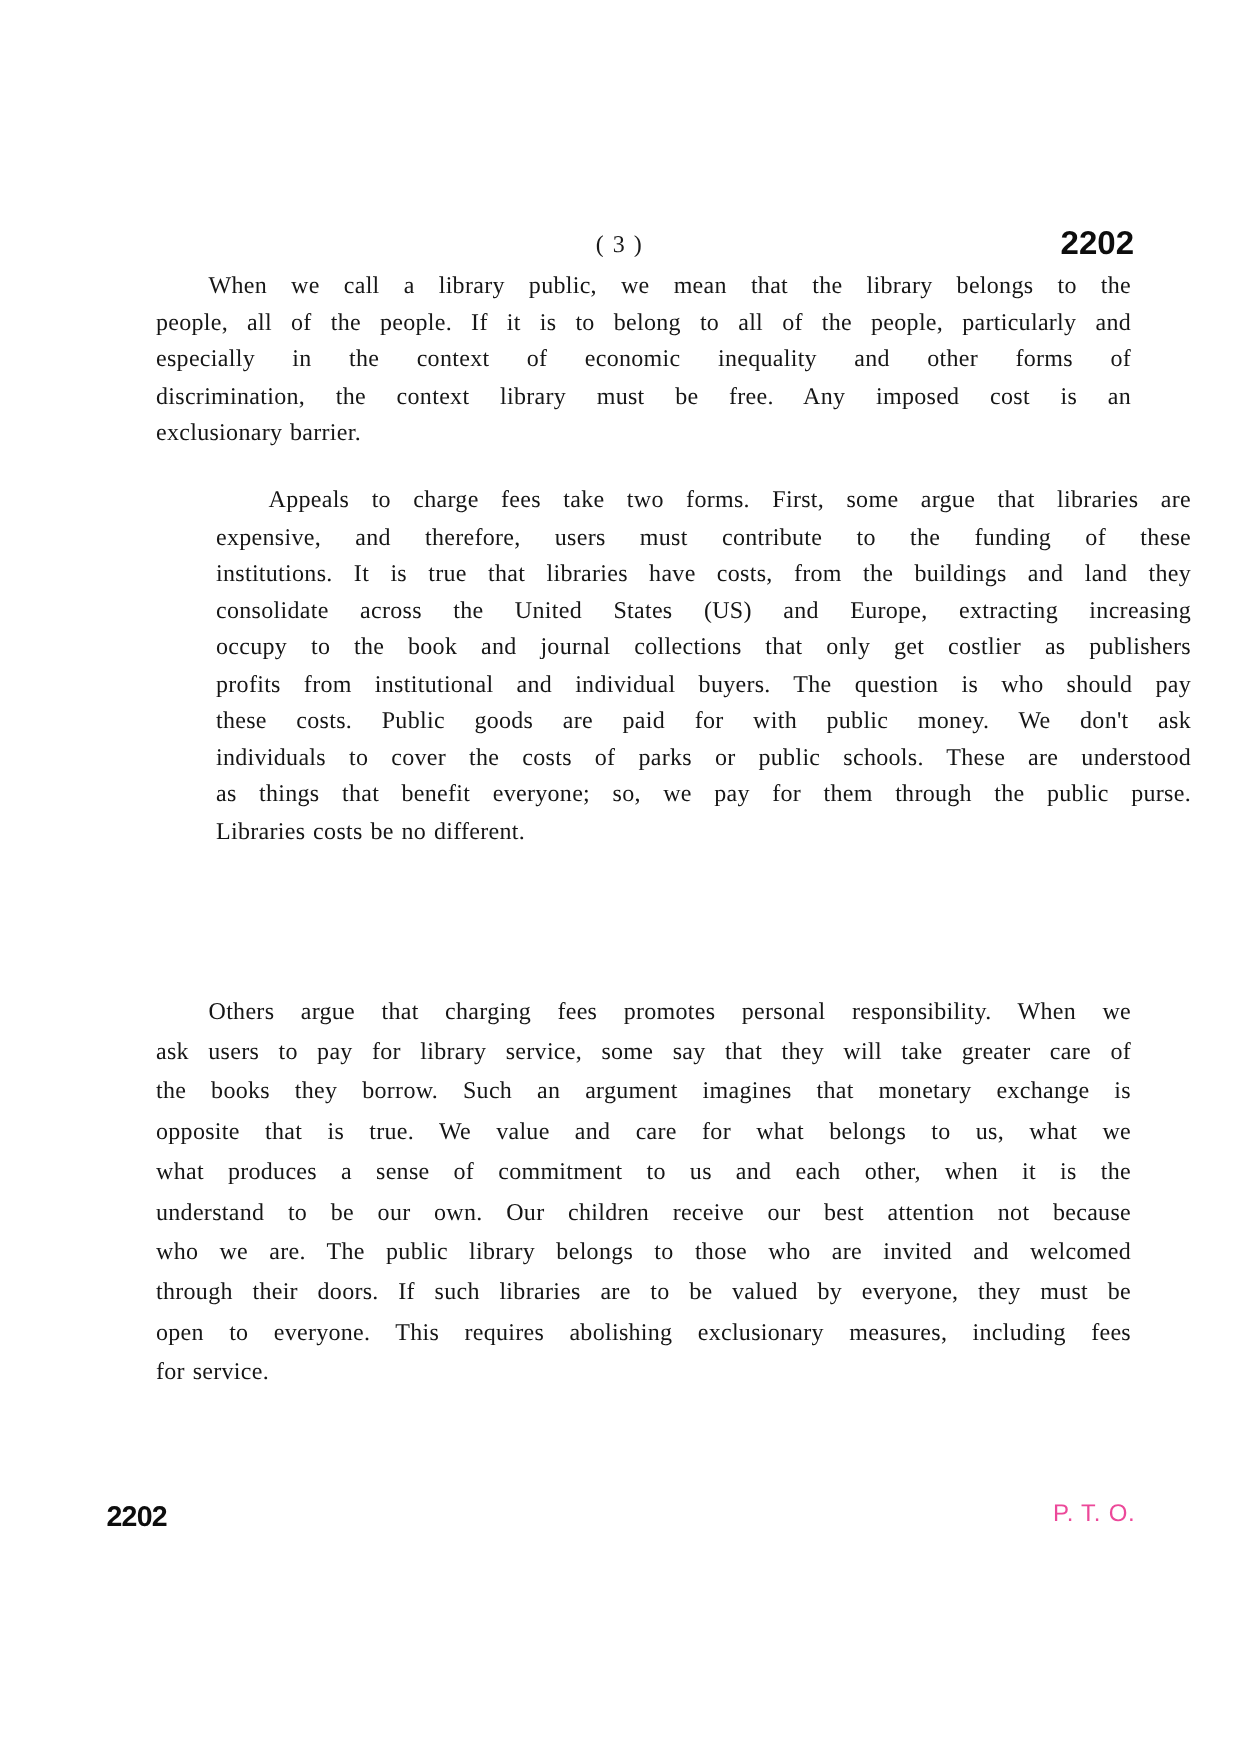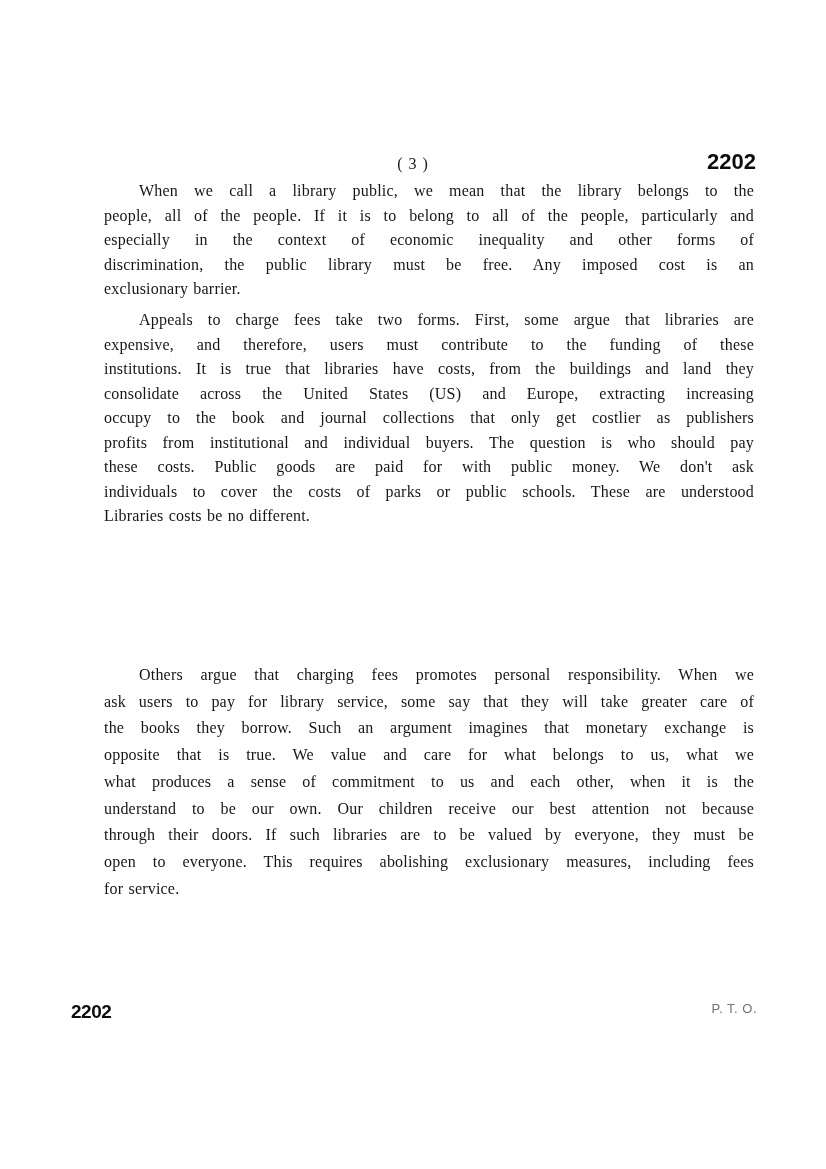--- a/index.html
+++ b/index.html
@@ -52,79 +52,81 @@
     white-space: nowrap;
   }
   .paragraph .line.first {
     padding-left: 35px;
   }
   .paragraph .line.last {
     text-align: center;
     text-align-last: left;
   }
   .para-1 { top: 179px; line-height: 24.5px; }
-  .para-2 { top: 308px; line-height: 24.5px; }
+  .para-2 { top: 322px; line-height: 24.5px; margin-left: 40px; }
   .para-3 { top: 662px; line-height: 26.7px; }
   
   .footer-code {
     position: absolute;
     top: 1001px;
     left: 71px;
     font-family: "Liberation Sans", "DejaVu Sans", sans-serif;
     font-weight: bold;
     font-size: 19px;
     letter-spacing: -0.5px;
     color: #0d0d0d;
   }
   .footer-pto {
     position: absolute;
     top: 1001px;
     right: 69px;
     font-family: "Liberation Sans", "DejaVu Sans", sans-serif;
-    font-size: 13px;
+    font-size: 16px;
     letter-spacing: 0.5px;
-    color: #737373;
+    color: #ec4899;
   }
 </style>
 </head>
 <body>
 
 <div class="page">
 
   <div class="header-page-number">( 3 )</div>
 
   <div class="header-code">2202</div>
 
   <div class="paragraph para-1">
       <div class="line first">When we call a library public, we mean that the library belongs to the</div>
       <div class="line">people, all of the people. If it is to belong to all of the people, particularly and</div>
       <div class="line">especially in the context of economic inequality and other forms of</div>
-      <div class="line">discrimination, the public library must be free. Any imposed cost is an</div>
+      <div class="line">discrimination, the context library must be free. Any imposed cost is an</div>
       <div class="line last">exclusionary barrier.</div>
     </div>
 
   <div class="paragraph para-2">
       <div class="line first">Appeals to charge fees take two forms. First, some argue that libraries are</div>
       <div class="line">expensive, and therefore, users must contribute to the funding of these</div>
       <div class="line">institutions. It is true that libraries have costs, from the buildings and land they</div>
       <div class="line">consolidate across the United States (US) and Europe, extracting increasing</div>
       <div class="line">occupy to the book and journal collections that only get costlier as publishers</div>
       <div class="line">profits from institutional and individual buyers. The question is who should pay</div>
       <div class="line">these costs. Public goods are paid for with public money. We don't ask</div>
       <div class="line">individuals to cover the costs of parks or public schools. These are understood</div>
+      <div class="line">as things that benefit everyone; so, we pay for them through the public purse.</div>
       <div class="line last">Libraries costs be no different.</div>
     </div>
 
   <div class="paragraph para-3">
       <div class="line first">Others argue that charging fees promotes personal responsibility. When we</div>
       <div class="line">ask users to pay for library service, some say that they will take greater care of</div>
       <div class="line">the books they borrow. Such an argument imagines that monetary exchange is</div>
       <div class="line">opposite that is true. We value and care for what belongs to us, what we</div>
       <div class="line">what produces a sense of commitment to us and each other, when it is the</div>
       <div class="line">understand to be our own. Our children receive our best attention not because</div>
+      <div class="line">who we are. The public library belongs to those who are invited and welcomed</div>
       <div class="line">through their doors. If such libraries are to be valued by everyone, they must be</div>
       <div class="line">open to everyone. This requires abolishing exclusionary measures, including fees</div>
       <div class="line last">for service.</div>
     </div>
 
   <div class="footer-code">2202</div>
 
   <div class="footer-pto">P. T. O.</div>
 
 </div>

